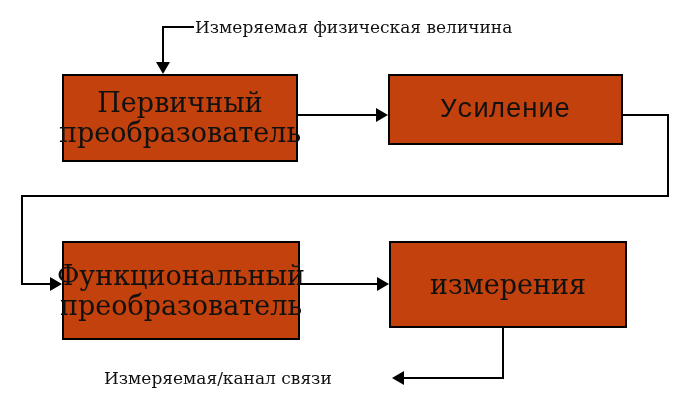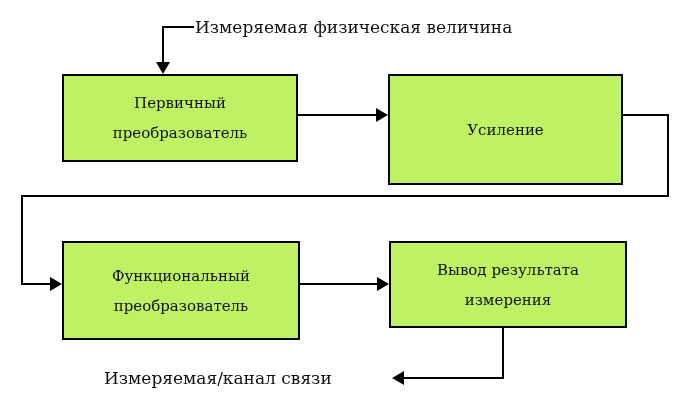--- a/index.html
+++ b/index.html
@@ -9,32 +9,32 @@
     height: 406px;
     background: #ffffff;
     font-family: "DejaVu Serif", "Liberation Serif", serif;
     color: #111111;
     overflow: hidden;
   }
   .node {
     position: absolute;
     box-sizing: border-box;
     border: 2px solid #000000;
-    background: #bef264;
+    background: #c2410c;
     display: flex;
     flex-direction: column;
     align-items: center;
     justify-content: center;
     text-align: center;
-    font-size: 15px;
+    font-size: 27px;
     line-height: 30px;
     white-space: nowrap;
   }
   #box-primary        { left: 62px;  top: 74px;  width: 236px; height: 88px; }
-  #box-amplify        { left: 388px; top: 74px;  width: 235px; height: 111px; }
+  #box-amplify        { left: 388px; top: 74px;  width: 235px; height: 71px; font-family: Liberation Mono, monospace; }
   #box-functional     { left: 62px;  top: 241px; width: 238px; height: 99px; }
   #box-output         { left: 389px; top: 241px; width: 238px; height: 87px; }
 
   .free-label {
     position: absolute;
     font-size: 17px;
     line-height: 28px;
     white-space: nowrap;
   }
   #label-input  { left: 195px; top: 13px;  }
@@ -102,21 +102,20 @@
 
   <div class="node" id="box-functional">
     <span>Функциональный</span>
     <span>преобразователь</span>
   </div>
 
   <div class="seg" id="seg-a2"></div>
   <div class="ah ah-right" id="ah-a2"></div>
 
   <div class="node" id="box-output">
-    <span>Вывод результата</span>
     <span>измерения</span>
   </div>
 
   <div class="seg" id="seg-b1"></div>
   <div class="seg" id="seg-b2"></div>
   <div class="ah ah-left" id="ah-b"></div>
 
 </div>
 
 </body></html>

